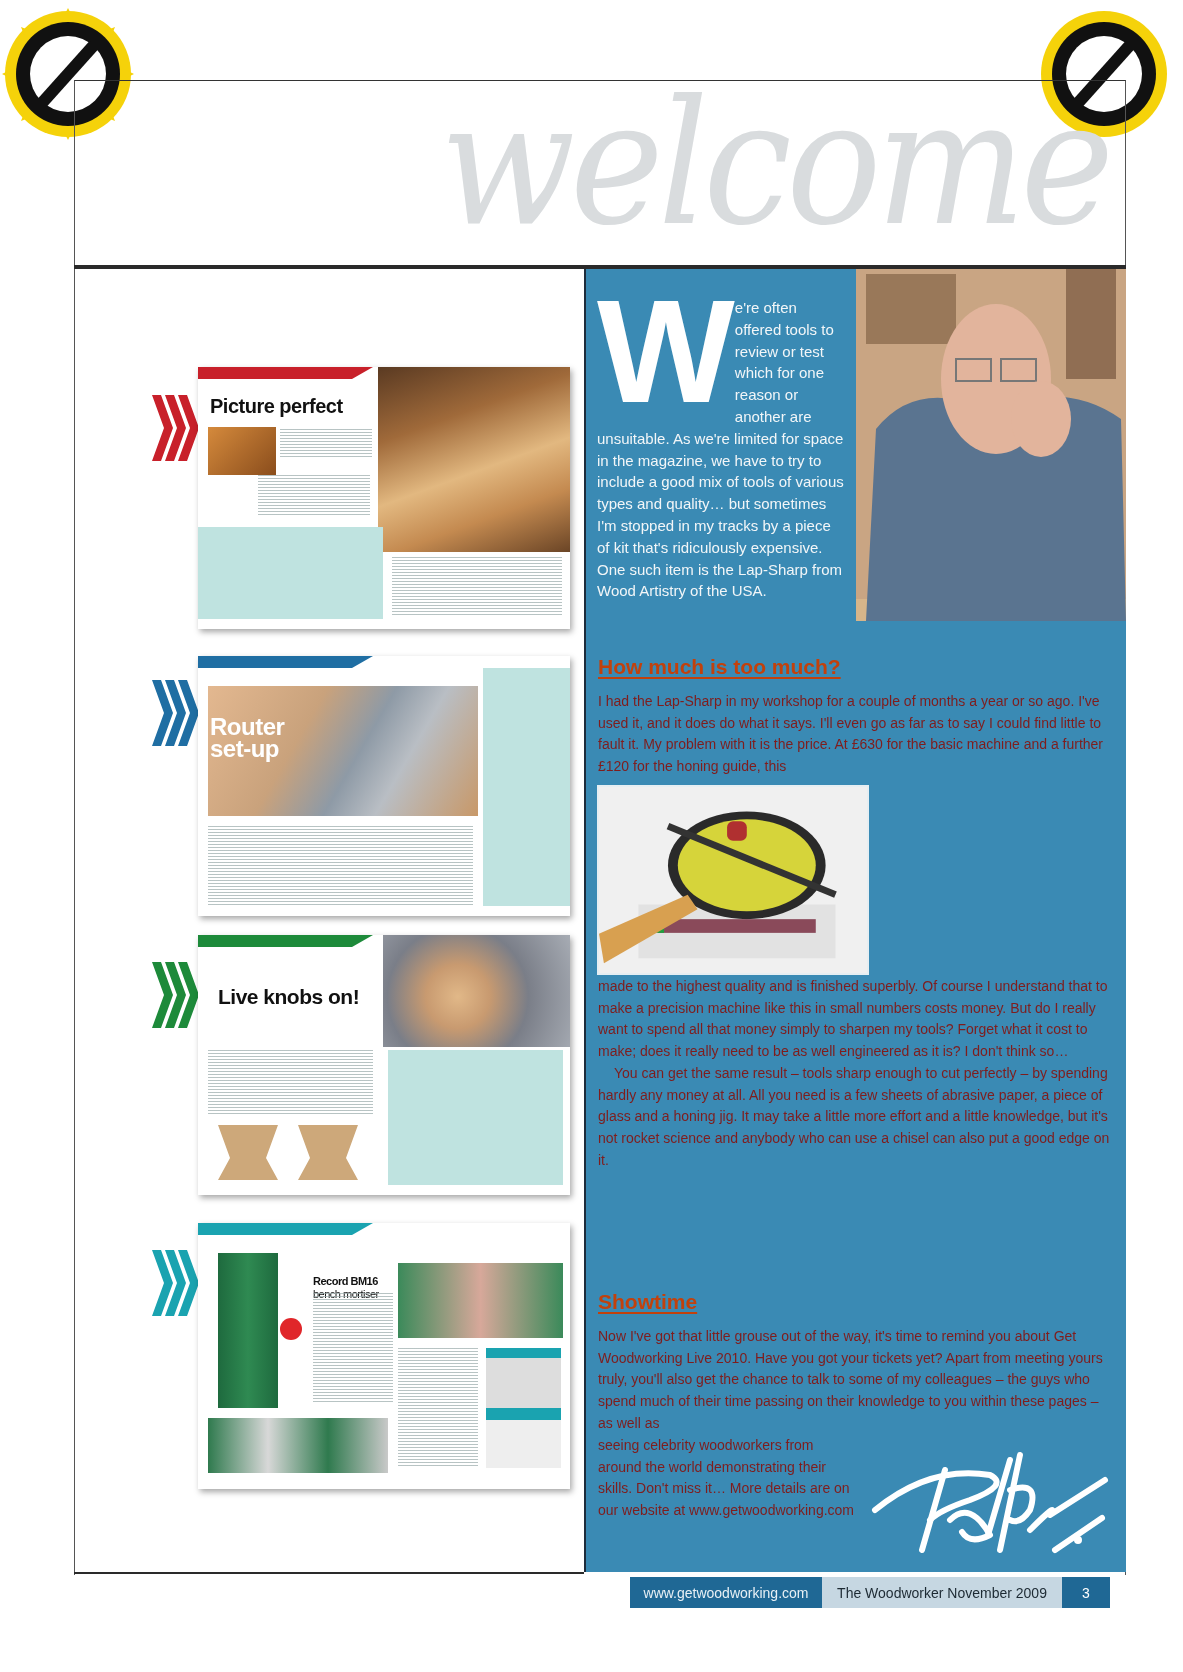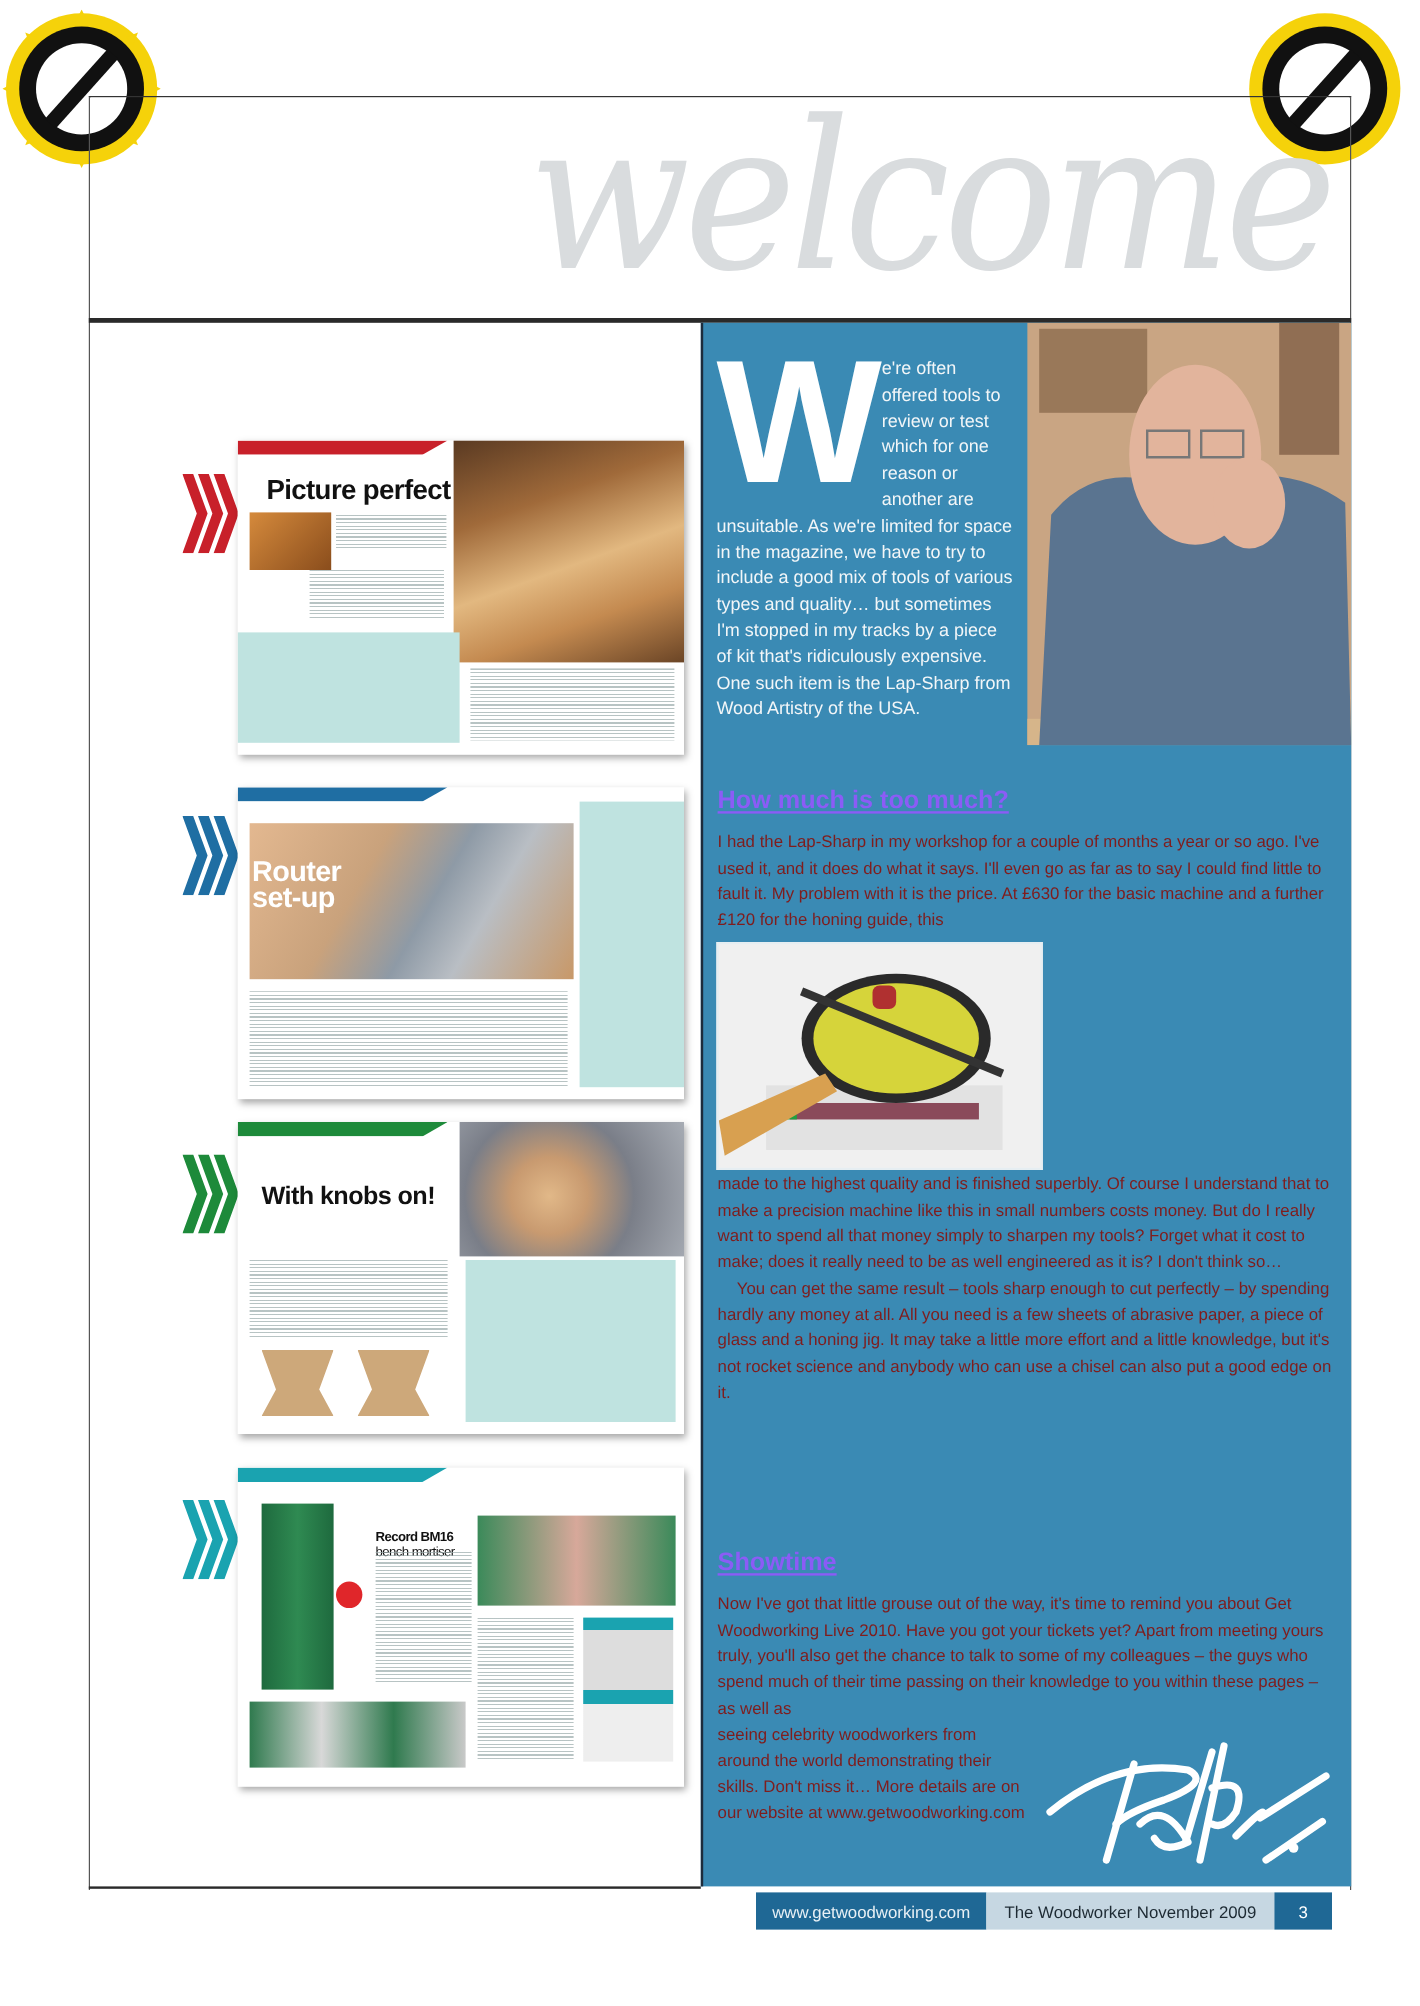--- a/index.html
+++ b/index.html
@@ -27,21 +27,21 @@
 
   .thumb-headline { position:absolute; font-family:"Liberation Sans", sans-serif; font-weight:bold; color:#111; letter-spacing:-0.5px; }
   .fake-text { position:absolute; background:repeating-linear-gradient(to bottom,#9aa 0 1px,transparent 1px 3px); opacity:.7; }
 
   
   .blue-panel { position:absolute; left:584px; top:269px; width:542px; height:1303px; background:#3a8ab4; border-left:2px solid #1d2c3c; box-sizing:border-box; }
   .portrait { position:absolute; left:856px; top:269px; width:270px; height:352px; overflow:hidden; }
   .intro { position:absolute; left:597px; top:297px; width:250px; color:#f2f6f8; font-size:15px; line-height:21.8px; }
   .dropcap { float:left; font-family:"Liberation Sans", sans-serif; font-weight:bold; color:#fff; font-size:146px; line-height:104px; height:106px; margin:3px 4px 0 0; letter-spacing:-4px; }
 
-  .section-heading { position:absolute; left:598px; color:#8b5cf6; font-weight:bold; font-size:21px; text-decoration:underline; text-underline-offset:3px; }
+  .section-heading { position:absolute; left:598px; color:#c2410c; font-weight:bold; font-size:21px; text-decoration:underline; text-underline-offset:3px; }
   .body-text { position:absolute; color:#7f1d1d; font-size:14px; line-height:21.7px; }
   .body-text p { margin:0; }
   .indent { text-indent:16px; }
 
   .product-photo { position:absolute; left:597px; top:785px; width:272px; height:190px; background:#f1f1f1; border:2px solid #e6eef2; box-sizing:border-box; overflow:hidden; }
 
   .signature { position:absolute; left:870px; top:1440px; width:240px; height:120px; }
 
   
   .footer { position:absolute; top:1577px; height:31px; left:630px; display:flex; font-size:14px; }
@@ -87,21 +87,21 @@
 <svg class="chev" style="top:395px" viewBox="0 0 48 66">
   <g fill="#c8202a">
       <polygon points="0,0 9,0 21,33 9,66 0,66 12,33"></polygon>
       <polygon points="13,0 22,0 34,33 22,66 13,66 25,33"></polygon>
       <polygon points="26,0 35,0 47,33 35,66 26,66 38,33"></polygon>
     </g>
 </svg>
 <div class="thumb t1">
   <div class="banner" style="background:#c8202a"></div>
   <div style="position:absolute;left:180px;top:0;width:192px;height:185px;background:linear-gradient(160deg,#5a3a22 0%,#a06a3a 30%,#e2b880 55%,#c48a50 75%,#6b4526 100%)"></div>
-  <div class="thumb-headline" style="left:24px;top:28px;font-size:23px">Picture perfect</div>
+  <div class="thumb-headline" style="left:12px;top:28px;font-size:20px">Picture perfect</div>
   <div style="position:absolute;left:10px;top:60px;width:68px;height:48px;background:linear-gradient(135deg,#d58a3c,#8a4d1c)"></div>
   <div class="fake-text" style="left:82px;top:62px;width:92px;height:30px"></div>
   <div class="fake-text" style="left:60px;top:108px;width:112px;height:40px"></div>
   <div style="position:absolute;left:0;top:160px;width:185px;height:92px;background:#bfe3e0"></div>
   <div class="fake-text" style="left:194px;top:190px;width:170px;height:60px"></div>
 </div>
 
 <svg class="chev" style="top:680px" viewBox="0 0 48 66">
   <g fill="#1f6ea3">
       <polygon points="0,0 9,0 21,33 9,66 0,66 12,33"></polygon>
@@ -123,21 +123,21 @@
 <svg class="chev" style="top:962px" viewBox="0 0 48 66">
   <g fill="#1d8a3a">
       <polygon points="0,0 9,0 21,33 9,66 0,66 12,33"></polygon>
       <polygon points="13,0 22,0 34,33 22,66 13,66 25,33"></polygon>
       <polygon points="26,0 35,0 47,33 35,66 26,66 38,33"></polygon>
     </g>
 </svg>
 <div class="thumb t3">
   <div class="banner" style="background:#1d8a3a"></div>
   <div style="position:absolute;left:185px;top:0;width:187px;height:112px;background:radial-gradient(circle at 40% 55%,#e1b888 0%,#c89a70 25%,#7a7e88 55%,#a7acb4 100%)"></div>
-  <div class="thumb-headline" style="left:20px;top:50px;font-size:21px">With knobs on!</div>
+  <div class="thumb-headline" style="left:20px;top:50px;font-size:21px">Live knobs on!</div>
   <div class="fake-text" style="left:10px;top:115px;width:165px;height:65px"></div>
   <div style="position:absolute;left:20px;top:190px;width:60px;height:55px;background:#cda87a;clip-path:polygon(0 0,100% 0,80% 60%,100% 100%,0 100%,20% 60%)"></div>
   <div style="position:absolute;left:100px;top:190px;width:60px;height:55px;background:#cda87a;clip-path:polygon(0 0,100% 0,80% 60%,100% 100%,0 100%,20% 60%)"></div>
   <div style="position:absolute;left:190px;top:115px;width:175px;height:135px;background:#bfe3e0"></div>
 </div>
 
 <svg class="chev" style="top:1250px" viewBox="0 0 48 66">
   <g fill="#1aa3b0">
       <polygon points="0,0 9,0 21,33 9,66 0,66 12,33"></polygon>
       <polygon points="13,0 22,0 34,33 22,66 13,66 25,33"></polygon>

